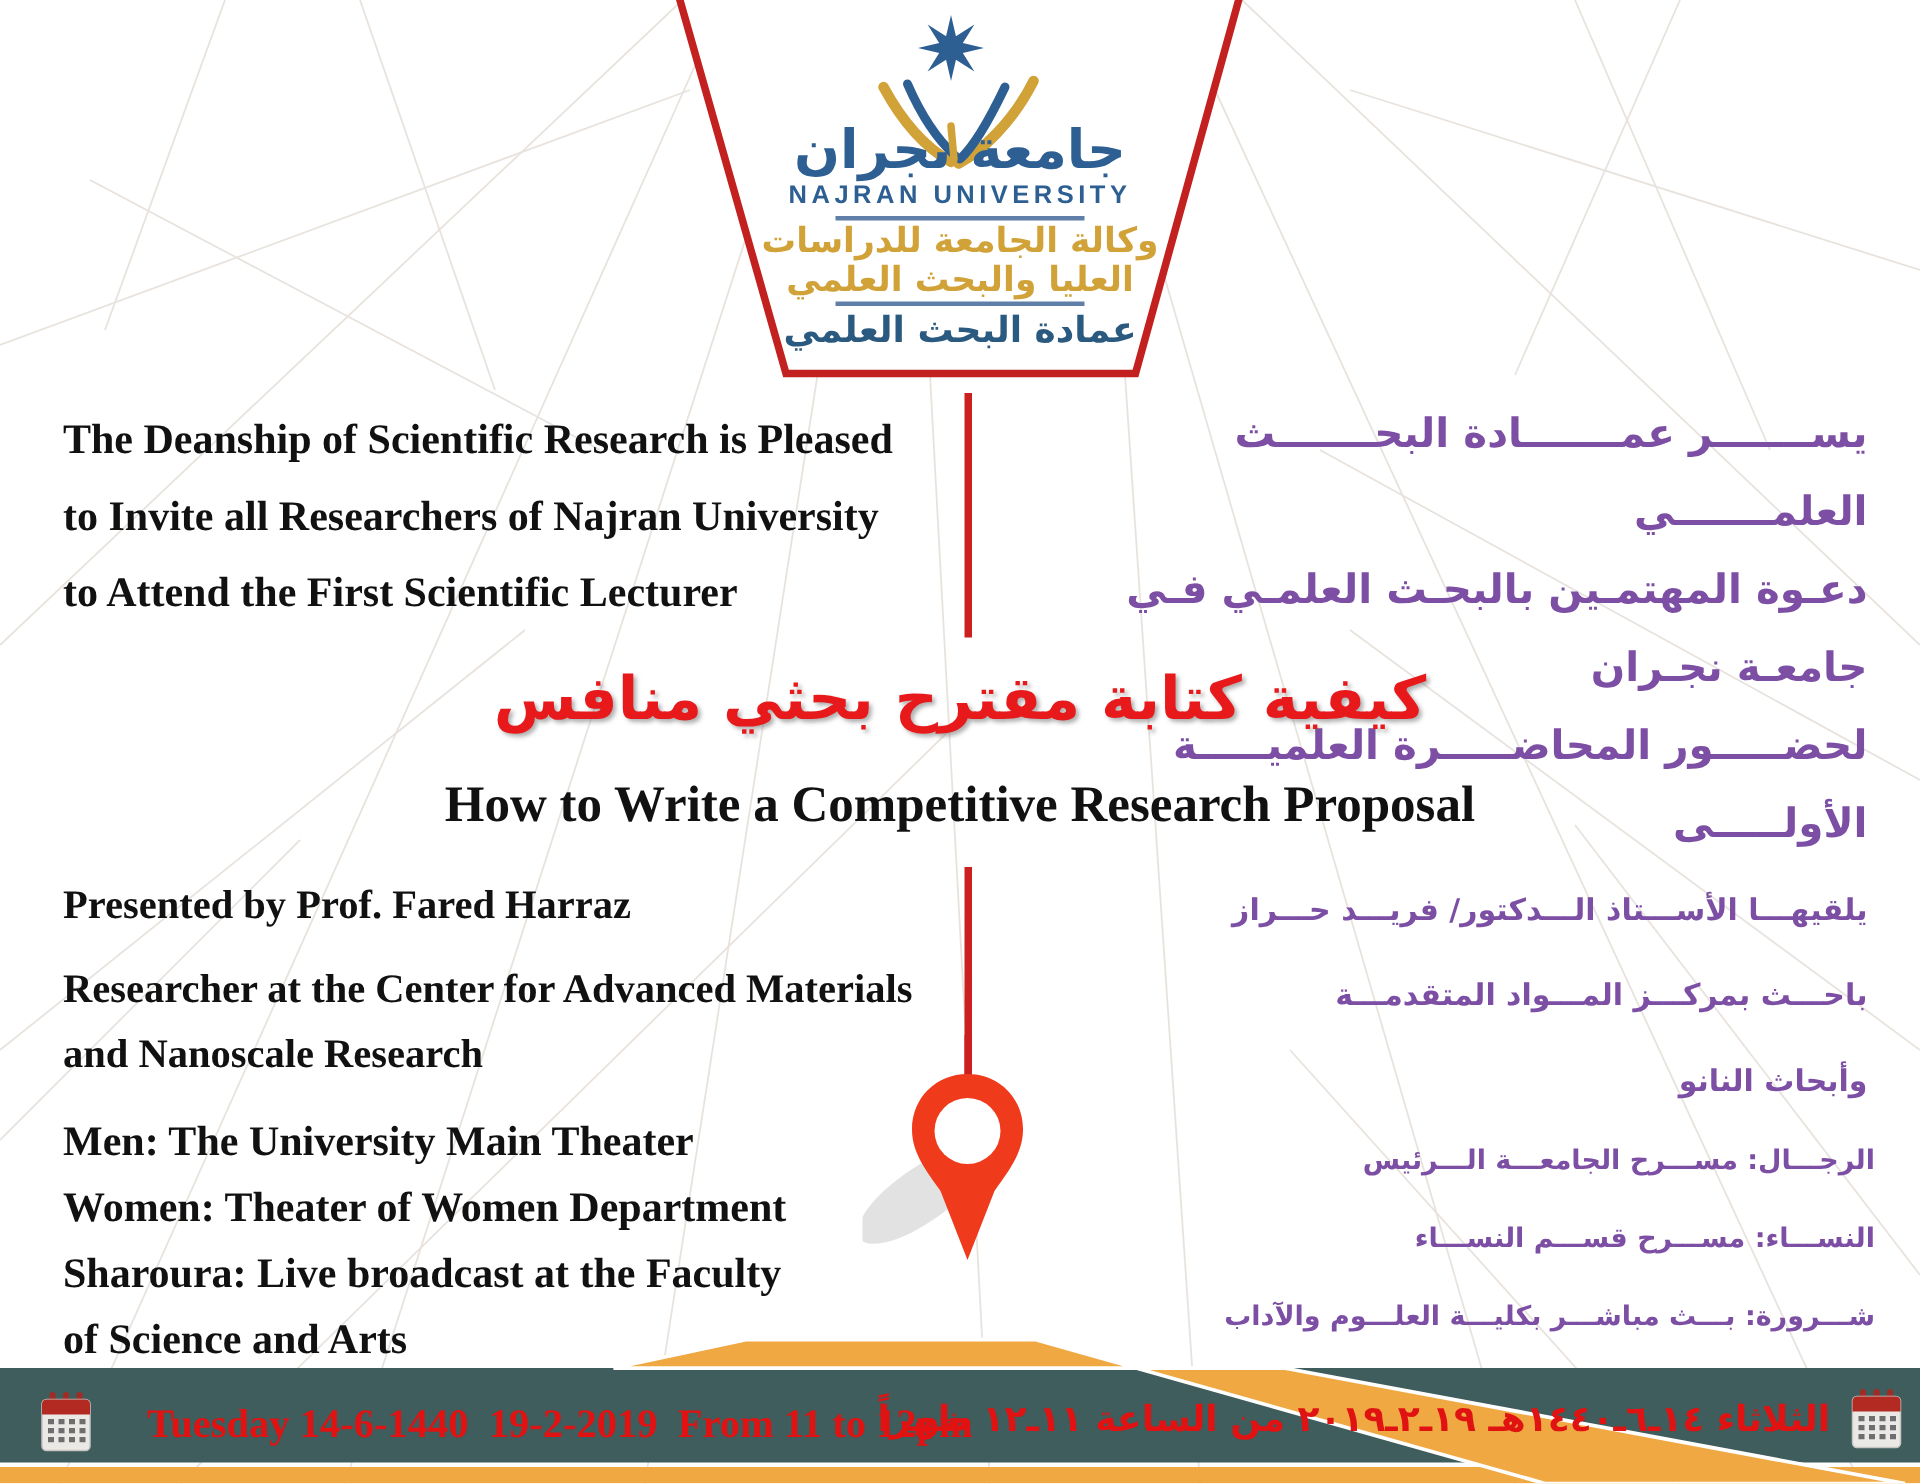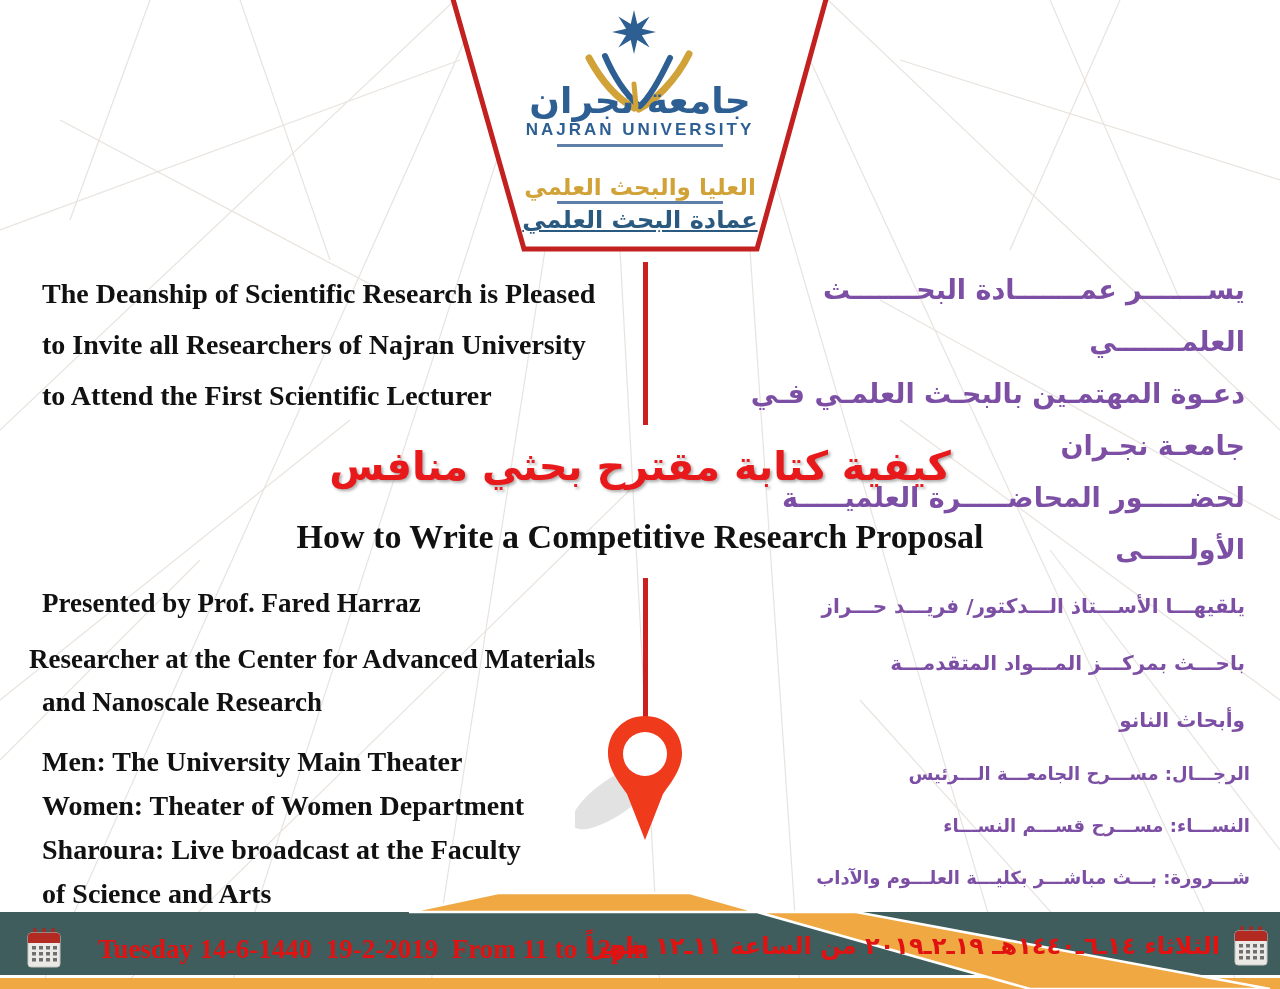--- a/index.html
+++ b/index.html
@@ -23,21 +23,21 @@
   .orange-strip{background:var(--orange);z-index:1;}
   .swoosh-poly{fill:var(--orange);stroke:#ffffff;stroke-width:2.5;}
   .trap{fill:#ffffff;stroke:var(--border_red);stroke-width:5;}
   .f-blue{fill:var(--logo_blue);}
   .s-gold{stroke:var(--logo_gold);fill:none;stroke-linecap:round;}
   .s-blue{stroke:var(--logo_blue);fill:none;stroke-linecap:round;}
   .logo-rule{background:#5f7fa8;}
   .logo-ar{color:var(--logo_blue);font-family:"DejaVu Sans",sans-serif;font-weight:bold;}
   .logo-en{color:var(--logo_blue);font-family:"Liberation Sans",sans-serif;font-weight:bold;letter-spacing:3px;}
   .logo-gold{color:var(--logo_gold);font-family:"DejaVu Sans",sans-serif;font-weight:bold;}
-  .logo-navy{color:var(--logo_navy);font-family:"DejaVu Sans",sans-serif;font-weight:bold;text-decoration:underline;}
+  .logo-navy{color:var(--logo_navy);font-family:"DejaVu Sans",sans-serif;font-weight:bold;}
   .title-ar{color:var(--title_red);font-family:"DejaVu Sans",sans-serif;font-weight:bold;
             text-shadow:2px 2px 3px rgba(110,110,110,.55);}
   .date{color:var(--date_red);white-space:pre;z-index:3;margin-left:32px;}
   .pin-fill{fill:var(--pin_red);}
   .z2{z-index:2;} .z3{z-index:3;}
 </style>
 </head>
 <body>
 
 <div class="poster">
@@ -101,20 +101,21 @@
         <path class="s-gold" stroke-width="7" d="M 589 58 C 602 82 618 99 634 108"></path>
         <path class="s-blue" stroke-width="6" d="M 605 56 C 615 79 627 95 637 104"></path>
         <path class="s-gold" stroke-width="7" d="M 689 54 C 675 82 654 101 639 109"></path>
         <path class="s-blue" stroke-width="6" d="M 670 58 C 659 81 649 98 640 106"></path>
         <path class="s-gold" stroke-width="5" d="M 634 84 L 636 106"></path>
       </g>
     </svg>
     <div class="abs center logo-ar" style="top:80px;font-size:36px;">جامعة نجران</div>
     <div class="abs center logo-en" style="top:120px;font-size:17px;">NAJRAN UNIVERSITY</div>
     <div class="abs logo-rule" style="left:117px;top:144px;width:166px;height:3px;"></div>
+    <div class="abs center logo-gold" style="top:148px;font-size:23px;">وكالة الجامعة للدراسات</div>
     <div class="abs center logo-gold" style="top:174px;font-size:23px;">العليا والبحث العلمي</div>
     <div class="abs logo-rule" style="left:117px;top:201px;width:166px;height:3px;"></div>
     <div class="abs center logo-navy" style="top:206px;font-size:24px;">عمادة البحث العلمي</div>
   </div>
 
   <div class="abs en" style="left:42px;top:268px;width:600px;font-size:28px;line-height:51px;">
     <div>The Deanship of Scientific Research is Pleased</div>
     <div>to Invite all Researchers of Najran University</div>
     <div>to Attend the First Scientific Lecturer</div>
   </div>
@@ -122,21 +123,21 @@
   <div class="abs ar" style="left:660px;top:264px;width:585px;font-size:27px;line-height:52px;">
     <div>يســـــــر عمـــــــادة البحـــــــث العلمـــــــي</div>
     <div>دعـوة المهتمـين بالبحـث العلمـي فـي جامعـة نجـران</div>
     <div>لحضـــــور المحاضـــــرة العلميـــــة الأولـــــى</div>
   </div>
 
   <div class="abs center title-ar" style="top:443px;font-size:40px;">كيفية كتابة مقترح بحثي منافس</div>
   <div class="abs center en" style="top:518px;font-size:34px;">How to Write a Competitive Research Proposal</div>
 
   <div class="abs en" style="left:42px;top:588px;font-size:27px;">Presented by Prof. Fared Harraz</div>
-  <div class="abs en" style="left:29px;top:644px;font-size:27px;">Researcher at the Center for Advanced Materials</div>
+  <div class="abs en" style="left:42px;top:644px;font-size:27px;">Researcher at the Center for Advanced Materials</div>
   <div class="abs en" style="left:42px;top:687px;font-size:27px;">and Nanoscale Research</div>
   <div class="abs divider" style="left:643px;top:578px;width:5px;height:140px;"></div>
   <div class="abs ar" style="left:660px;top:578px;width:585px;font-size:20px;line-height:57px;">
     <div>يلقيهـــا الأســـتاذ الـــدكتور/ فريـــد حـــراز</div>
     <div>باحـــث بمركـــز المـــواد المتقدمـــة</div>
     <div>وأبحاث النانو</div>
   </div>
 
   <svg class="abs z2" style="left:575px;top:690px;" width="150" height="160" viewBox="575 690 150 160">
     <ellipse cx="614" cy="797" rx="50" ry="18" fill="#8a8a8a" opacity="0.25" transform="rotate(-35 614 797)"></ellipse>

